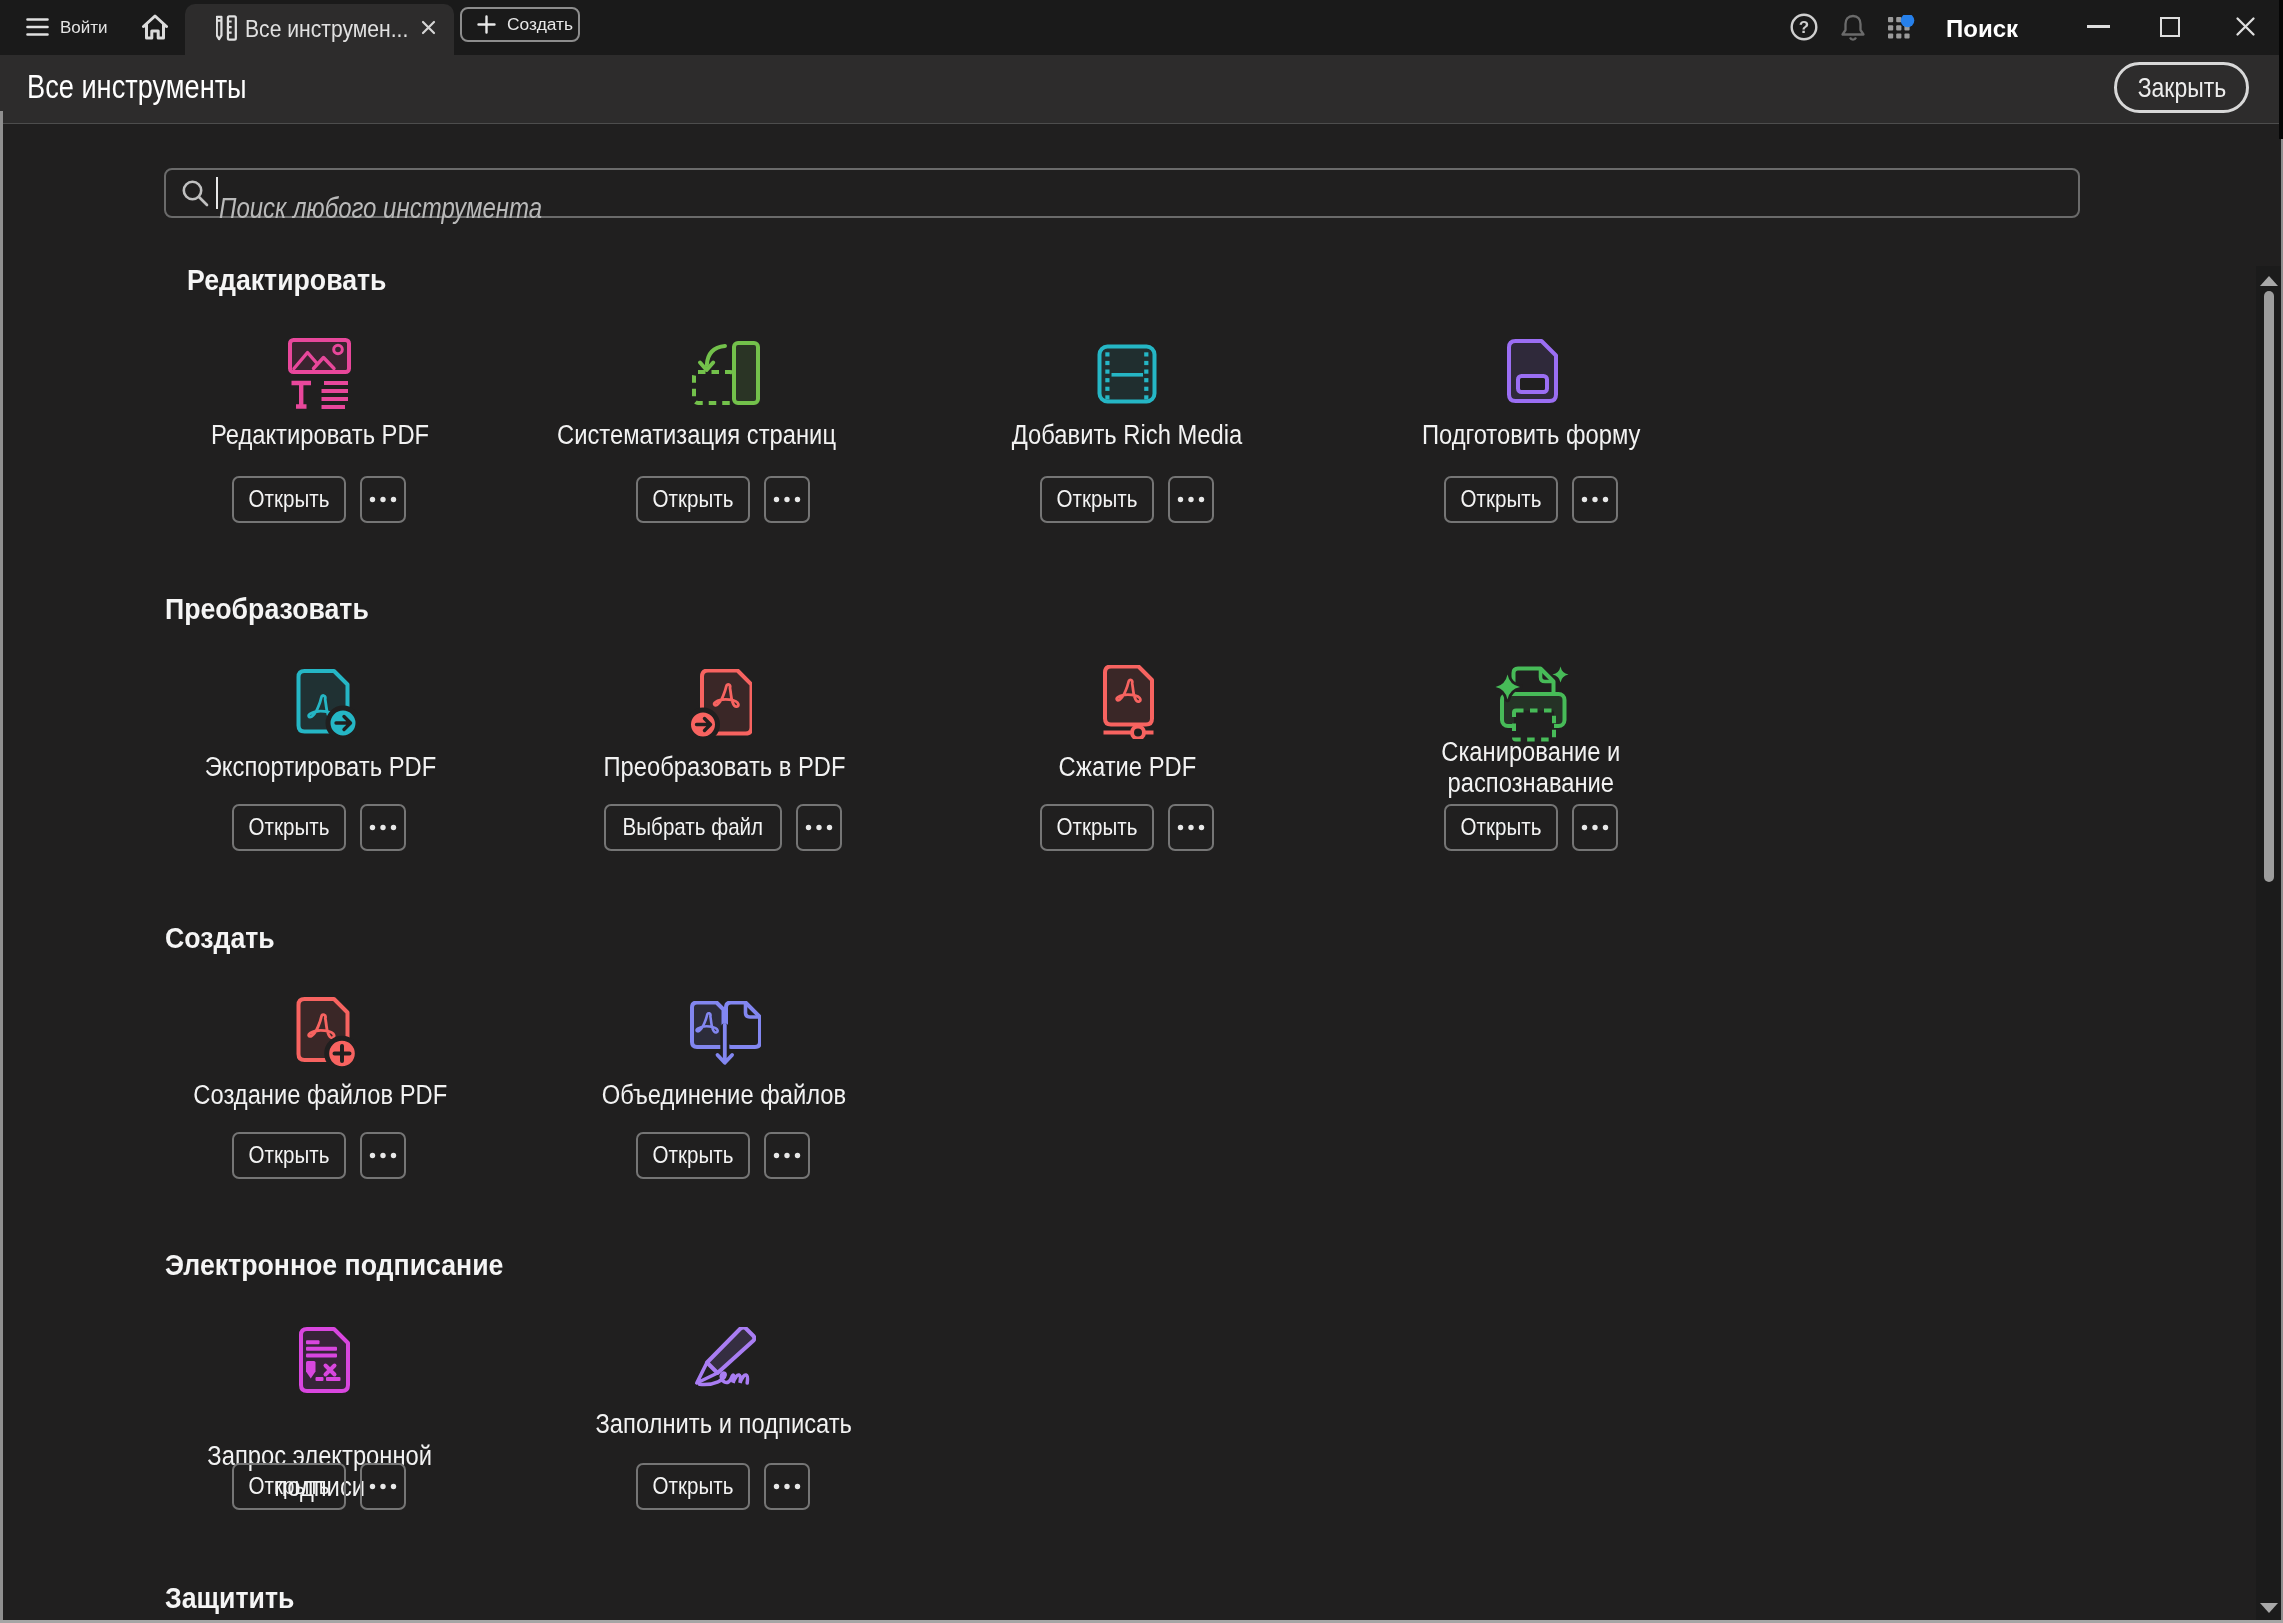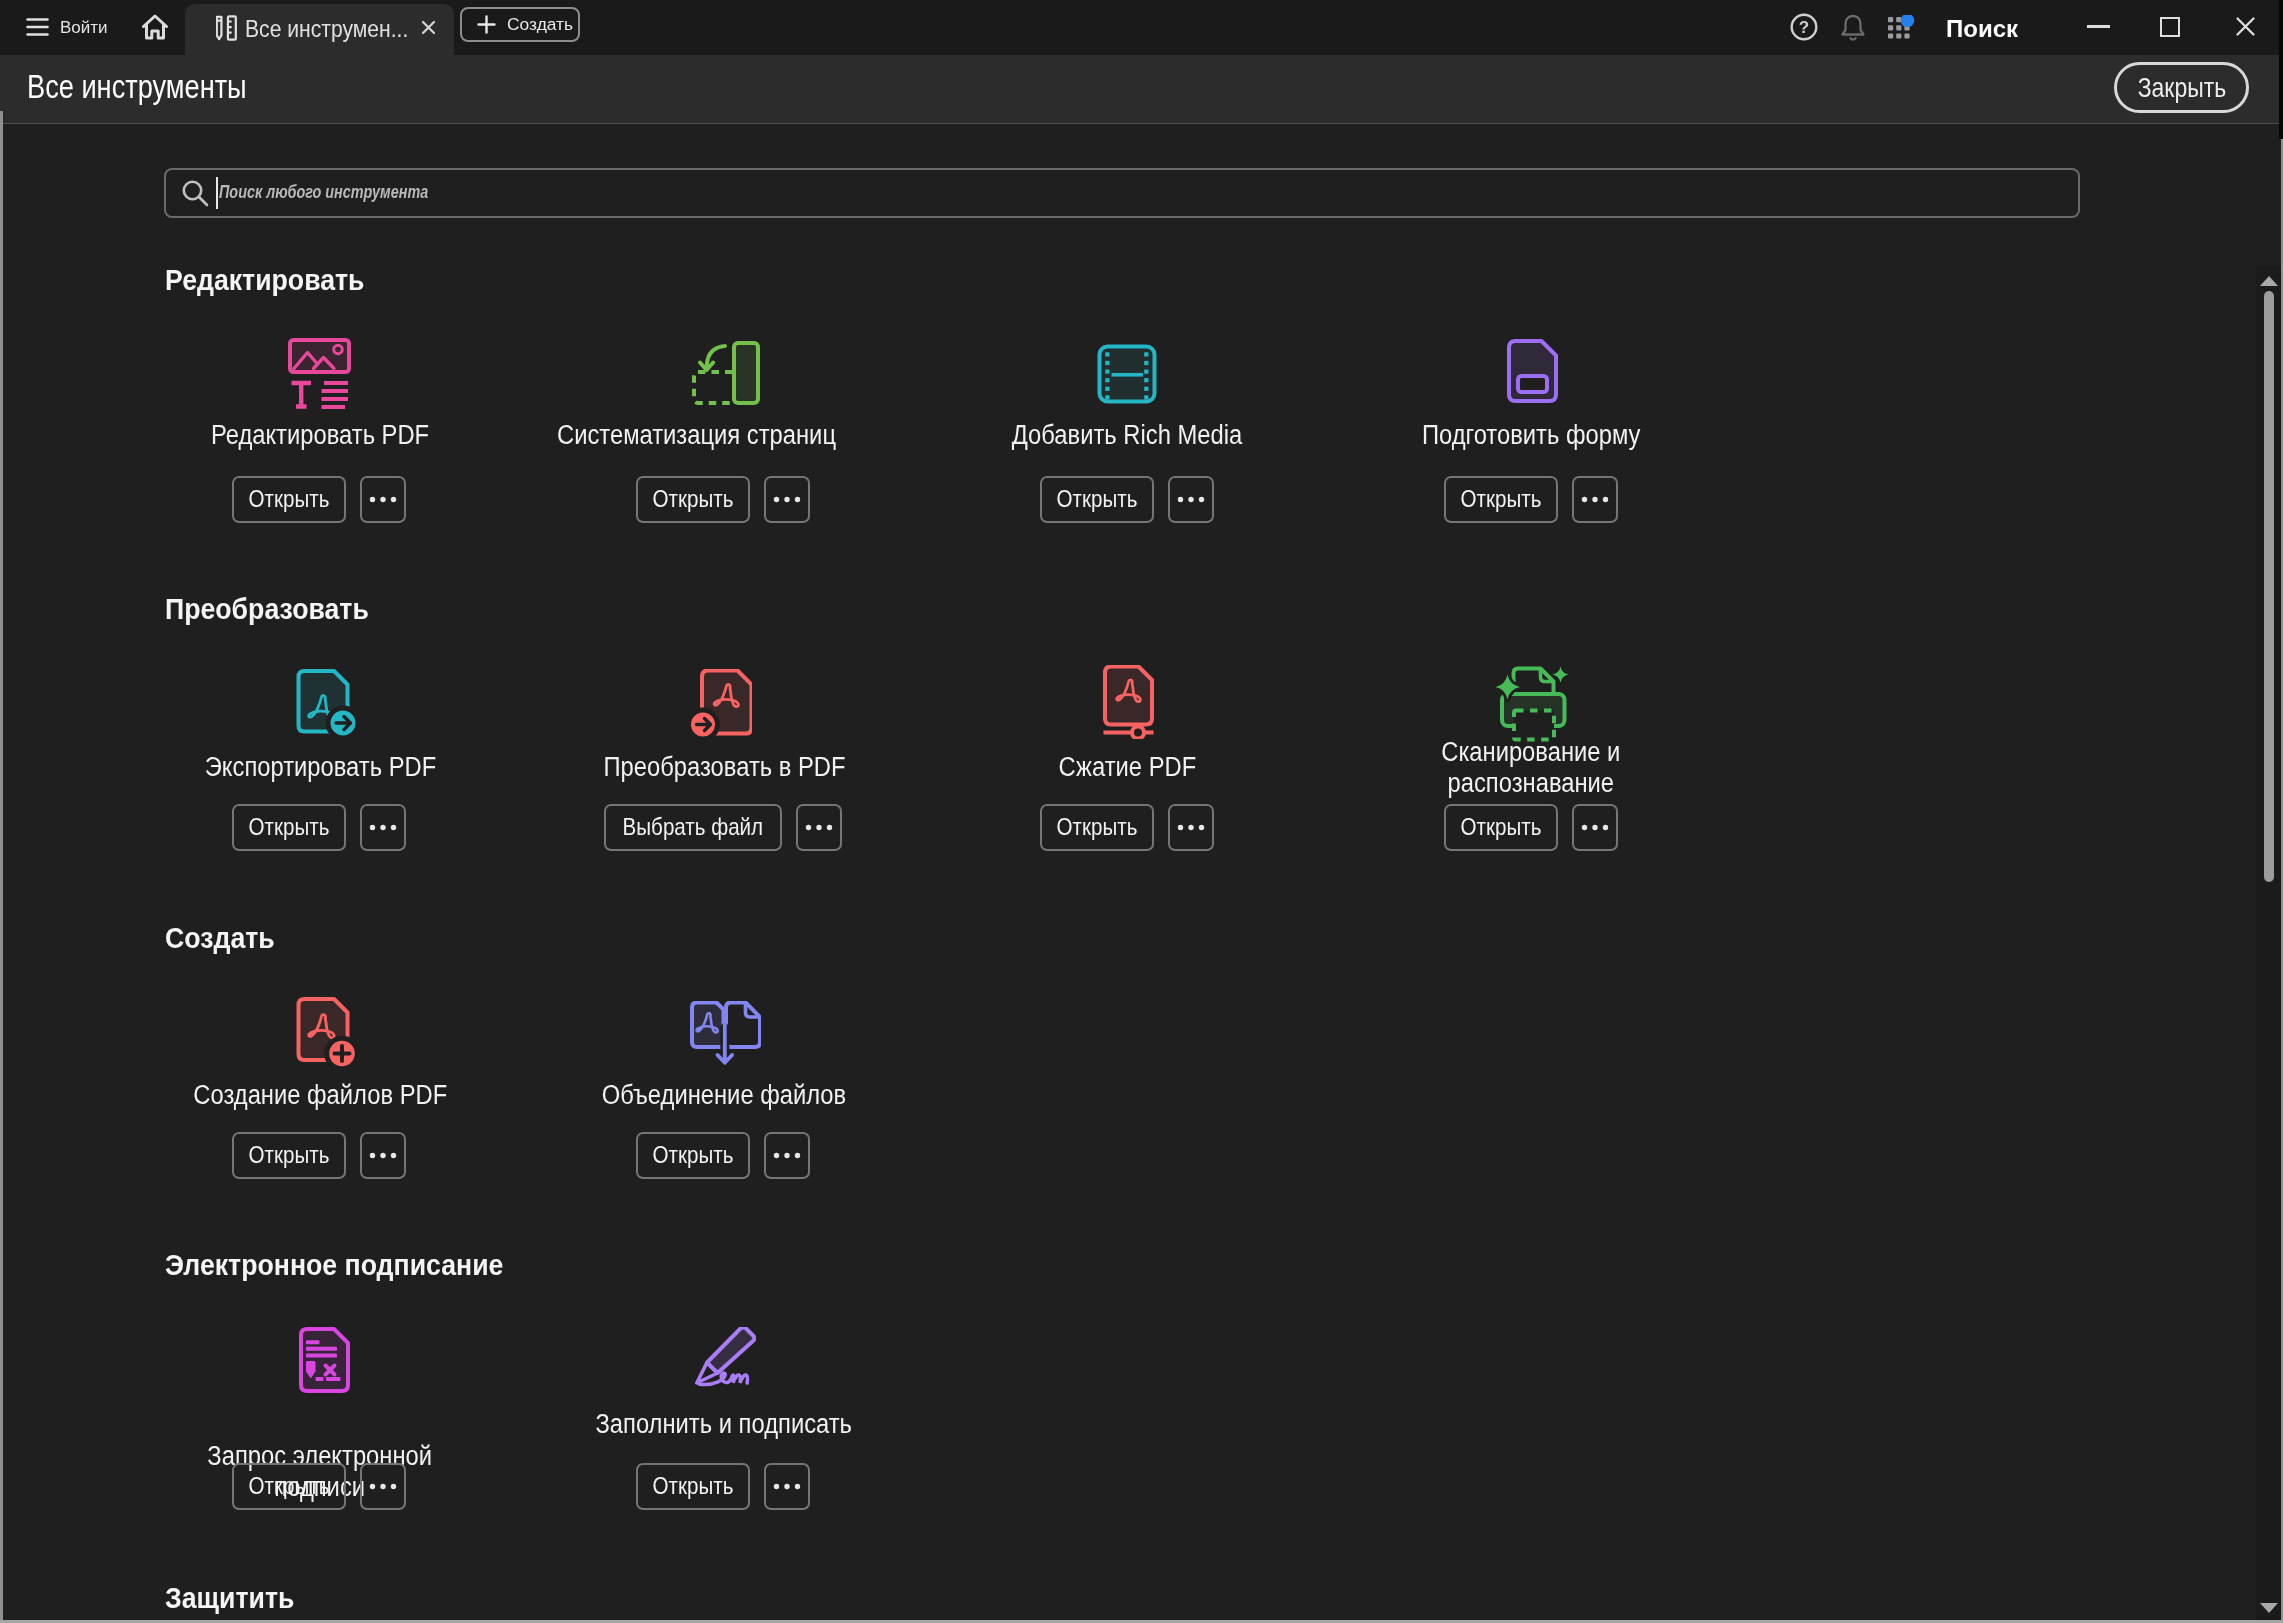--- a/index.html
+++ b/index.html
@@ -99,24 +99,24 @@
 <div class="abs" style="left:2114px;top:62px;width:129px;height:45px;border:3px solid #d8d8d8;border-radius:26px;color:#ededed;font-size:28px;display:flex;align-items:center;justify-content:center;">
     <span class="cx" style="transform:scaleX(0.82);">Закрыть</span>
   </div>
 
 <div class="abs" style="left:164px;top:168px;width:1912px;height:46px;border:2px solid #6a6a6a;border-radius:8px;">
   <svg width="30" height="30" style="position:absolute;left:14px;top:8px;" viewBox="0 0 30 30" fill="none" stroke="#c0c0c0" stroke-width="2.6">
       <circle cx="12.5" cy="12.5" r="8.7"></circle>
       <path d="M19 19 L27 27" stroke-linecap="round"></path>
     </svg>
   <div style="position:absolute;left:50px;top:7px;width:2px;height:32px;background:#e8e8e8;"></div>
-  <div style="position:absolute;left:53px;top:12px;color:#b9b9b9;font-size:18px;font-style:italic;font-weight:bold;"><span class="cxl" style="transform:scaleX(0.8);">Поиск любого инструмента</span></div>
+  <div style="position:absolute;left:53px;top:21px;color:#b9b9b9;font-size:30px;font-style:italic;"><span class="cxl" style="transform:scaleX(0.8);">Поиск любого инструмента</span></div>
 </div>
 
-<div class="shead" style="top:263px;"><span class="cxh">Редактировать</span></div>
+<div class="shead" style="top:263px;margin-left:22px;"><span class="cxh">Редактировать</span></div>
 
 <svg class="ic" style="left:288px;top:338px;" width="63" height="72" viewBox="0 0 63 72" fill="none" stroke="#E8479B">
  <rect x="2" y="2" width="59" height="32" rx="3.5" stroke-width="4" fill="rgba(232,71,155,0.13)"></rect>
  <path d="M6 30.5 L19.5 14.5 L29.5 26 M25.5 30.5 L35.5 19.5 L46 30.5" stroke-width="3.4" stroke-linecap="round" stroke-linejoin="round"></path>
  <circle cx="50" cy="11.5" r="4.3" stroke-width="3"></circle>
  <path d="M3.5 45 H23 M13.2 45 V68.5 M8 68.5 H18.5" stroke-width="4.4"></path>
  <path d="M36 45 H60 M33.5 53 H60 M33.5 61 H60 M33.5 69 H57" stroke-width="4"></path>
 </svg>
 <div class="label" style="left:91px;top:420px;text-decoration:underline;"><span class="cx">Редактировать PDF</span></div>
 <div class="btn" style="left:232px;top:476px;width:110px;">

